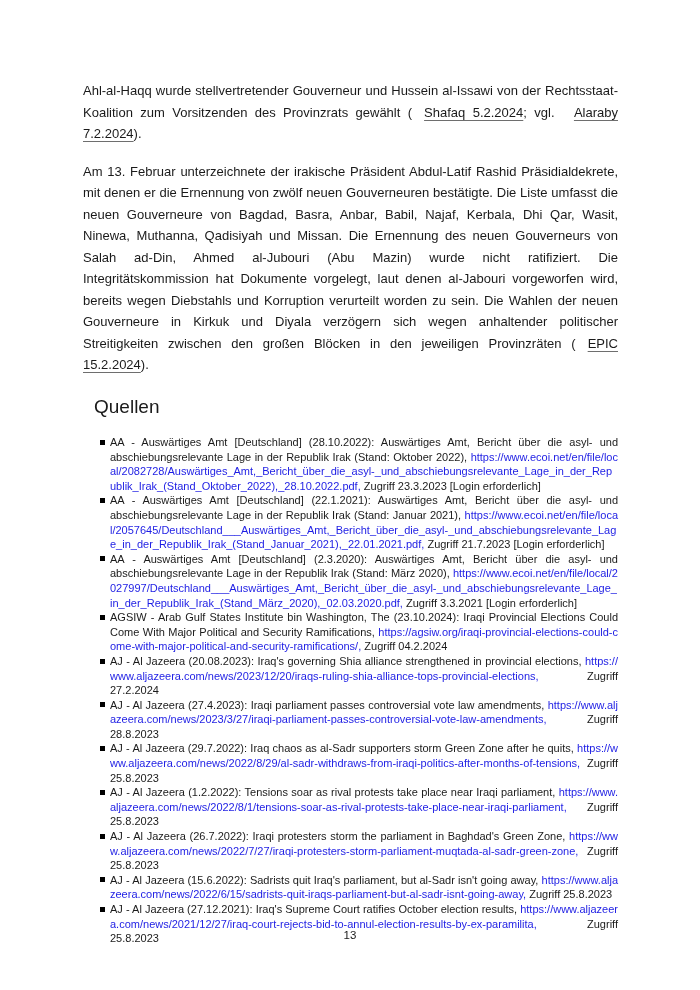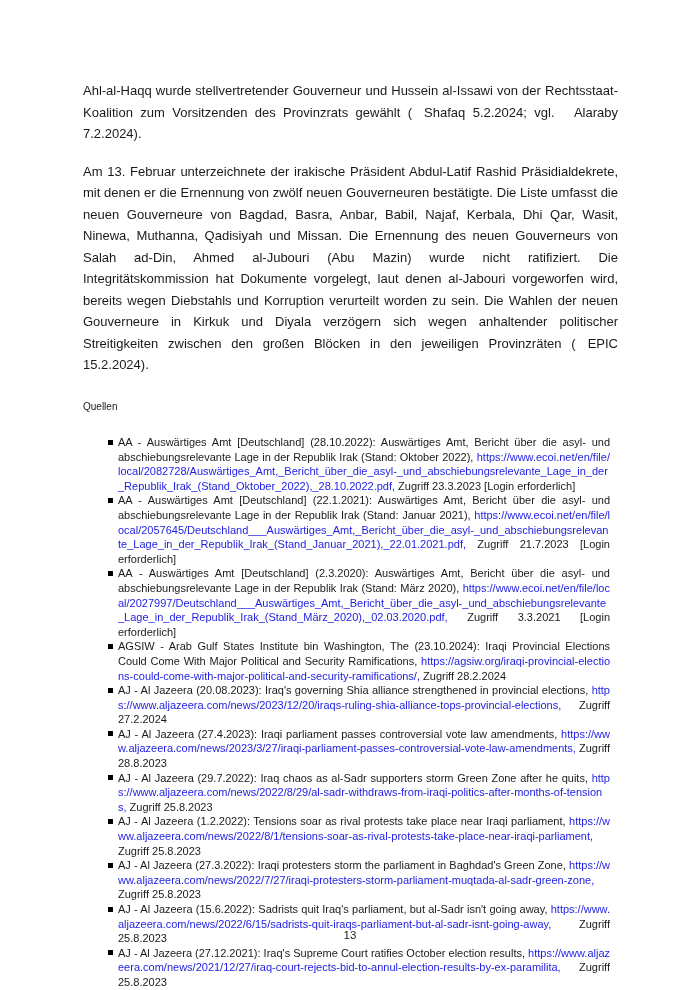--- a/index.html
+++ b/index.html
@@ -11,33 +11,34 @@
   .page {
     position: absolute; inset: 0;
     padding: 80px 82px 0 83px; box-sizing: border-box;
   }
   .body-text {
     margin: 0 0 16px 0;
     font-size: 13px; line-height: 21.5px;
     text-align: justify;
   }
   .ref {
+    text-decoration: underline;
     text-decoration-color: #6e6e6e;
     text-decoration-thickness: 1px;
     text-underline-offset: 3px;
     cursor: pointer;
     padding-left: 12px;
   }
   .heading {
-    margin: 20px 0 18px 0;
-    font-size: 10px; line-height: 21.5px;
+    margin: 20px 0 18px 11px;
+    font-size: 19px; line-height: 21.5px;
   }
   .sources {
     list-style: none;
-    margin: 8px; padding: 0 0 0 17px;
+    margin: 0; padding: 0 0 0 17px;
     font-size: 11px; line-height: 14.6px;
     text-align: justify;
   }
   .sources li { position: relative; padding-left: 10px; }
   .bullet {
     position: absolute; left: 0; top: 4.6px;
     width: 5px; height: 5px; background: #000000; display: block;
   }
   .url {
     color: #1d1de4;
@@ -55,23 +56,23 @@
 <div class="page">
   <div id="paragraphs">
       <p class="body-text"><span>Ahl-al-Haqq wurde stellvertretender Gouverneur und Hussein al-Issawi von der Rechtsstaat-Koalition zum Vorsitzenden des Provinzrats gewählt (</span><span class="ref">Shafaq 5.2.2024</span><span>; vgl. </span><span class="ref">Alaraby 7.2.2024</span><span>).</span></p>
       <p class="body-text"><span>Am 13. Februar unterzeichnete der irakische Präsident Abdul-Latif Rashid Präsidialdekrete, mit denen er die Ernennung von zwölf neuen Gouverneuren bestätigte. Die Liste umfasst die neuen Gouverneure von Bagdad, Basra, Anbar, Babil, Najaf, Kerbala, Dhi Qar, Wasit, Ninewa, Muthanna, Qadisiyah und Missan. Die Ernennung des neuen Gouverneurs von Salah ad-Din, Ahmed al-Jubouri (Abu Mazin) wurde nicht ratifiziert. Die Integritätskommission hat Dokumente vorgelegt, laut denen al-Jabouri vorgeworfen wird, bereits wegen Diebstahls und Korruption verurteilt worden zu sein. Die Wahlen der neuen Gouverneure in Kirkuk und Diyala verzögern sich wegen anhaltender politischer Streitigkeiten zwischen den großen Blöcken in den jeweiligen Provinzräten (</span><span class="ref">EPIC 15.2.2024</span><span>).</span></p>
     </div>
   <p class="heading">Quellen</p>
   <ul id="sources" class="sources">
       <li><span class="bullet"></span><span>AA - Auswärtiges Amt [Deutschland] (28.10.2022): Auswärtiges Amt, Bericht über die asyl- und abschiebungsrelevante Lage in der Republik Irak (Stand: Oktober 2022), </span><span class="url">https://www.ecoi.net/en/file/local/2082728/Auswärtiges_Amt,_Bericht_über_die_asyl-_und_abschiebungsrelevante_Lage_in_der_Republik_Irak_(Stand_Oktober_2022),_28.10.2022.pdf,</span><span> Zugriff 23.3.2023 [Login erforderlich]</span></li>
       <li><span class="bullet"></span><span>AA - Auswärtiges Amt [Deutschland] (22.1.2021): Auswärtiges Amt, Bericht über die asyl- und abschiebungsrelevante Lage in der Republik Irak (Stand: Januar 2021), </span><span class="url">https://www.ecoi.net/en/file/local/2057645/Deutschland___Auswärtiges_Amt,_Bericht_über_die_asyl-_und_abschiebungsrelevante_Lage_in_der_Republik_Irak_(Stand_Januar_2021),_22.01.2021.pdf,</span><span> Zugriff 21.7.2023 [Login erforderlich]</span></li>
       <li><span class="bullet"></span><span>AA - Auswärtiges Amt [Deutschland] (2.3.2020): Auswärtiges Amt, Bericht über die asyl- und abschiebungsrelevante Lage in der Republik Irak (Stand: März 2020), </span><span class="url">https://www.ecoi.net/en/file/local/2027997/Deutschland___Auswärtiges_Amt,_Bericht_über_die_asyl-_und_abschiebungsrelevante_Lage_in_der_Republik_Irak_(Stand_März_2020),_02.03.2020.pdf,</span><span> Zugriff 3.3.2021 [Login erforderlich]</span></li>
-      <li><span class="bullet"></span><span>AGSIW - Arab Gulf States Institute bin Washington, The (23.10.2024): Iraqi Provincial Elections Could Come With Major Political and Security Ramifications, </span><span class="url">https://agsiw.org/iraqi-provincial-elections-could-come-with-major-political-and-security-ramifications/,</span><span> Zugriff 28.2.2024</span></li>
+      <li><span class="bullet"></span><span>AGSIW - Arab Gulf States Institute bin Washington, The (23.10.2024): Iraqi Provincial Elections Could Come With Major Political and Security Ramifications, </span><span class="url">https://agsiw.org/iraqi-provincial-elections-could-come-with-major-political-and-security-ramifications/,</span><span> Zugriff 04.2.2024</span></li>
       <li><span class="bullet"></span><span>AJ - Al Jazeera (20.08.2023): Iraq's governing Shia alliance strengthened in provincial elections, </span><span class="url">https://www.aljazeera.com/news/2023/12/20/iraqs-ruling-shia-alliance-tops-provincial-elections,</span><span> Zugriff 27.2.2024</span></li>
       <li><span class="bullet"></span><span>AJ - Al Jazeera (27.4.2023): Iraqi parliament passes controversial vote law amendments, </span><span class="url">https://www.aljazeera.com/news/2023/3/27/iraqi-parliament-passes-controversial-vote-law-amendments,</span><span> Zugriff 28.8.2023</span></li>
       <li><span class="bullet"></span><span>AJ - Al Jazeera (29.7.2022): Iraq chaos as al-Sadr supporters storm Green Zone after he quits, </span><span class="url">https://www.aljazeera.com/news/2022/8/29/al-sadr-withdraws-from-iraqi-politics-after-months-of-tensions,</span><span> Zugriff 25.8.2023</span></li>
       <li><span class="bullet"></span><span>AJ - Al Jazeera (1.2.2022): Tensions soar as rival protests take place near Iraqi parliament, </span><span class="url">https://www.aljazeera.com/news/2022/8/1/tensions-soar-as-rival-protests-take-place-near-iraqi-parliament,</span><span> Zugriff 25.8.2023</span></li>
-      <li><span class="bullet"></span><span>AJ - Al Jazeera (27.3.2022): Iraqi protesters storm the parliament in Baghdad's Green Zone, </span><span class="url">https://www.aljazeera.com/news/2022/7/27/iraqi-protesters-storm-parliament-muqtada-al-sadr-green-zone,</span><span> Zugriff 25.8.2023</span></li>
+      <li><span class="bullet"></span><span>AJ - Al Jazeera (26.7.2022): Iraqi protesters storm the parliament in Baghdad's Green Zone, </span><span class="url">https://www.aljazeera.com/news/2022/7/27/iraqi-protesters-storm-parliament-muqtada-al-sadr-green-zone,</span><span> Zugriff 25.8.2023</span></li>
       <li><span class="bullet"></span><span>AJ - Al Jazeera (15.6.2022): Sadrists quit Iraq's parliament, but al-Sadr isn't going away, </span><span class="url">https://www.aljazeera.com/news/2022/6/15/sadrists-quit-iraqs-parliament-but-al-sadr-isnt-going-away,</span><span> Zugriff 25.8.2023</span></li>
       <li><span class="bullet"></span><span>AJ - Al Jazeera (27.12.2021): Iraq's Supreme Court ratifies October election results, </span><span class="url">https://www.aljazeera.com/news/2021/12/27/iraq-court-rejects-bid-to-annul-election-results-by-ex-paramilita,</span><span> Zugriff 25.8.2023</span></li>
     </ul>
   <div class="page-number">13</div>
 </div>
 
 </body></html>

